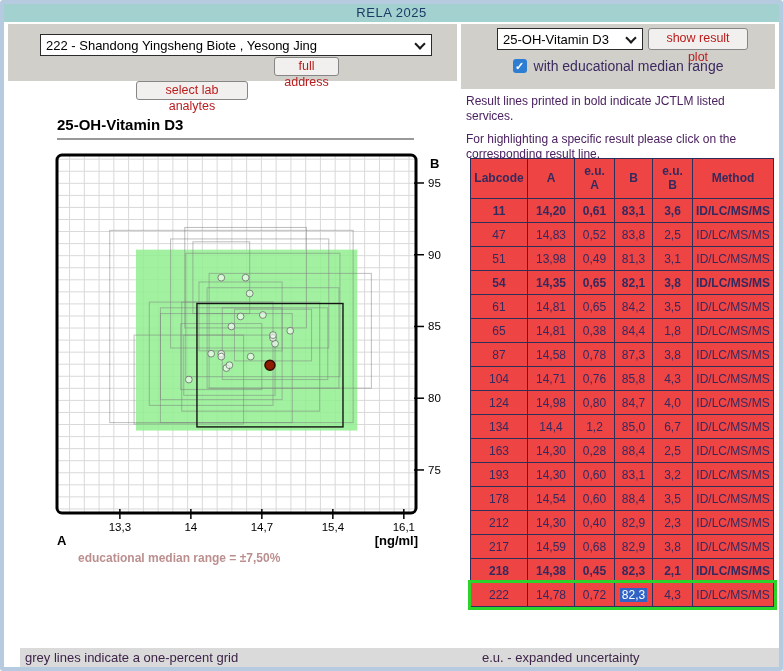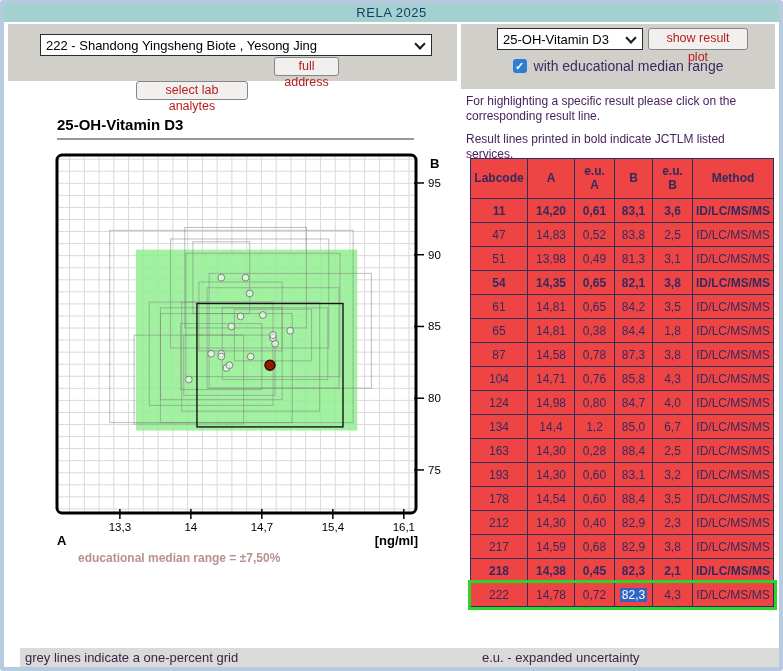--- a/index.html
+++ b/index.html
@@ -232,22 +232,22 @@
       <text x="424" y="320.21042084168334" font-size="11.5" fill="#000">80</text>
       <line x1="410" y1="387.9539078156313" x2="420" y2="387.9539078156313" stroke="#000" stroke-width="1.5"></line>
       <text x="424" y="391.9539078156313" font-size="11.5" fill="#000">75</text>
       <text x="53" y="463" font-size="13" font-weight="bold" fill="#000">A</text>
       <text x="414" y="463" font-size="13" font-weight="bold" fill="#000" text-anchor="end">[ng/ml]</text>
       <text x="426" y="86" font-size="13" font-weight="bold" fill="#000">B</text>
       <text x="74" y="480" font-size="12" font-weight="bold" fill="#bc8f8f">educational median range = ±7,50%</text>
     </svg>
 
   <div class="info">
+    <p>Result lines printed in bold indicate JCTLM listed services.</p>
     <p>For highlighting a specific result please click on the corresponding result line.</p>
-    <p>Result lines printed in bold indicate JCTLM listed services.</p>
   </div>
 
   <table class="results" id="results-table">
     <thead>
         <tr>
           <th style="width: 57px;">Labcode</th>
           <th style="width: 47px;">A</th>
           <th style="width: 40px;">e.u.
 A</th>
           <th style="width: 38px;">B</th>

